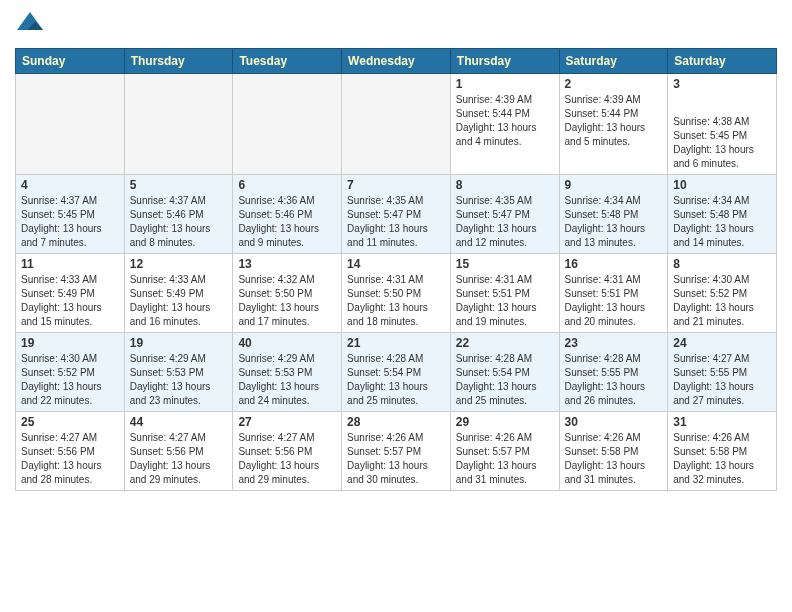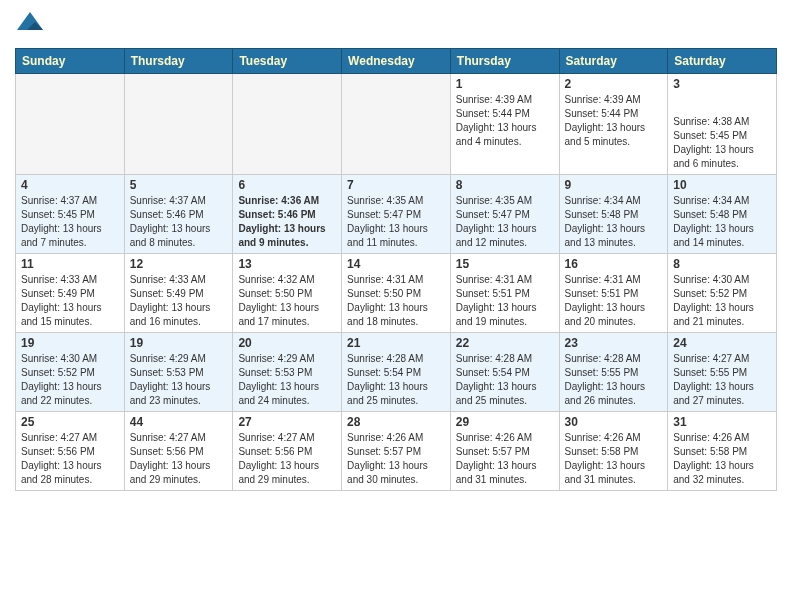--- a/index.html
+++ b/index.html
@@ -168,21 +168,21 @@
           </td>
           <td class="alt-row">
             <span class="day-number">5</span>
             <div class="day-info" style="white-space: pre-line;">Sunrise: 4:37 AM
 Sunset: 5:46 PM
 Daylight: 13 hours
 and 8 minutes.</div>
           </td>
           <td class="alt-row">
             <span class="day-number">6</span>
-            <div class="day-info" style="white-space: pre-line; font-weight: bold;">Sunrise: 4:36 AM
+            <div class="day-info" style="white-space: pre-line;">Sunrise: 4:36 AM
 Sunset: 5:46 PM
 Daylight: 13 hours
 and 9 minutes.</div>
           </td>
           <td class="alt-row">
             <span class="day-number">7</span>
             <div class="day-info" style="white-space: pre-line;">Sunrise: 4:35 AM
 Sunset: 5:47 PM
 Daylight: 13 hours
 and 11 minutes.</div>
@@ -269,21 +269,21 @@
 and 22 minutes.</div>
           </td>
           <td class="alt-row">
             <span class="day-number">19</span>
             <div class="day-info" style="white-space: pre-line;">Sunrise: 4:29 AM
 Sunset: 5:53 PM
 Daylight: 13 hours
 and 23 minutes.</div>
           </td>
           <td class="alt-row">
-            <span class="day-number">20</span>
+            <span class="day-number">40</span>
             <div class="day-info" style="white-space: pre-line;">Sunrise: 4:29 AM
 Sunset: 5:53 PM
 Daylight: 13 hours
 and 24 minutes.</div>
           </td>
           <td class="alt-row">
             <span class="day-number">21</span>
             <div class="day-info" style="white-space: pre-line;">Sunrise: 4:28 AM
 Sunset: 5:54 PM
 Daylight: 13 hours

